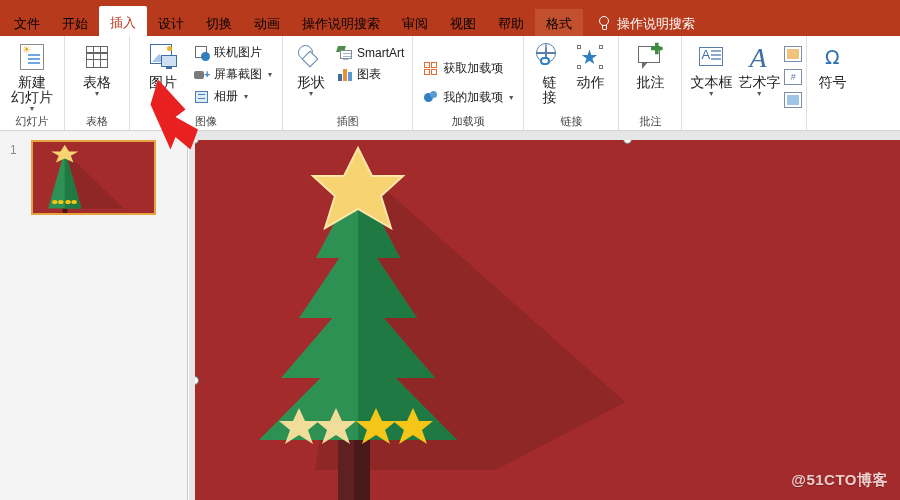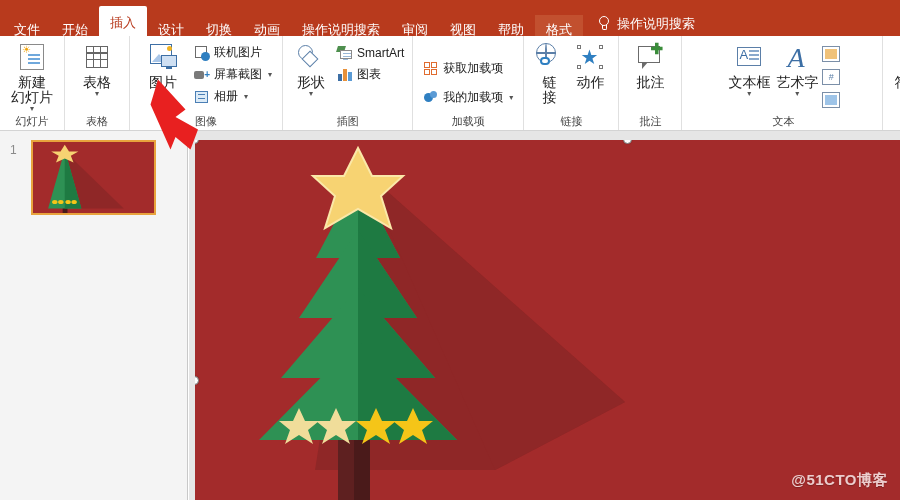--- a/index.html
+++ b/index.html
@@ -13,23 +13,23 @@
 
   
   .tabbar {
     position: absolute; left: 0; top: 0; width: 900px; height: 36px;
     background: #b83a1d;
     display: flex; align-items: flex-end;
   }
   .tab {
     height: 30px; line-height: 30px;
     padding: 0 11px;
-    font-size: 13px; color: #ffffff;
+    font-size: 13px; color: #000000;
     white-space: nowrap; cursor: default;
-    position: relative; top: 9px;
+    position: relative; top: 3px;
   }
   .tab:first-child { padding-left: 14px; }
   .tab.active {
     background: #ffffff; color: #b83a1d;
     height: 33px; line-height: 33px; top: 3px;
     border-top-left-radius: 2px; border-top-right-radius: 2px;
   }
   .tab.contextual { background: #c2502f; }
   .tell-me {
     display: flex; align-items: center; gap: 6px;
@@ -434,21 +434,20 @@
               <span class="inner" style="color:#5b7fa8;font-size:9px;line-height:11px;text-align:center;">#</span>
             </span>
           </div>
           <div class="smallbtn">
             <span class="mini">
               <span class="inner" style="background:#9ec4e8;"></span>
             </span>
           </div>
         </div>
       </div>
-      <div class="group-label" style="width:190px;">文本</div>
     </div>
 
     <div class="group" style="padding-left:8px;">
       <div class="group-body">
         <div class="bigbtn" style="width:34px;">
           <span class="icon32">
             <span class="ic-sym">Ω</span>
           </span>
           <span class="lbl">符号</span>
 

